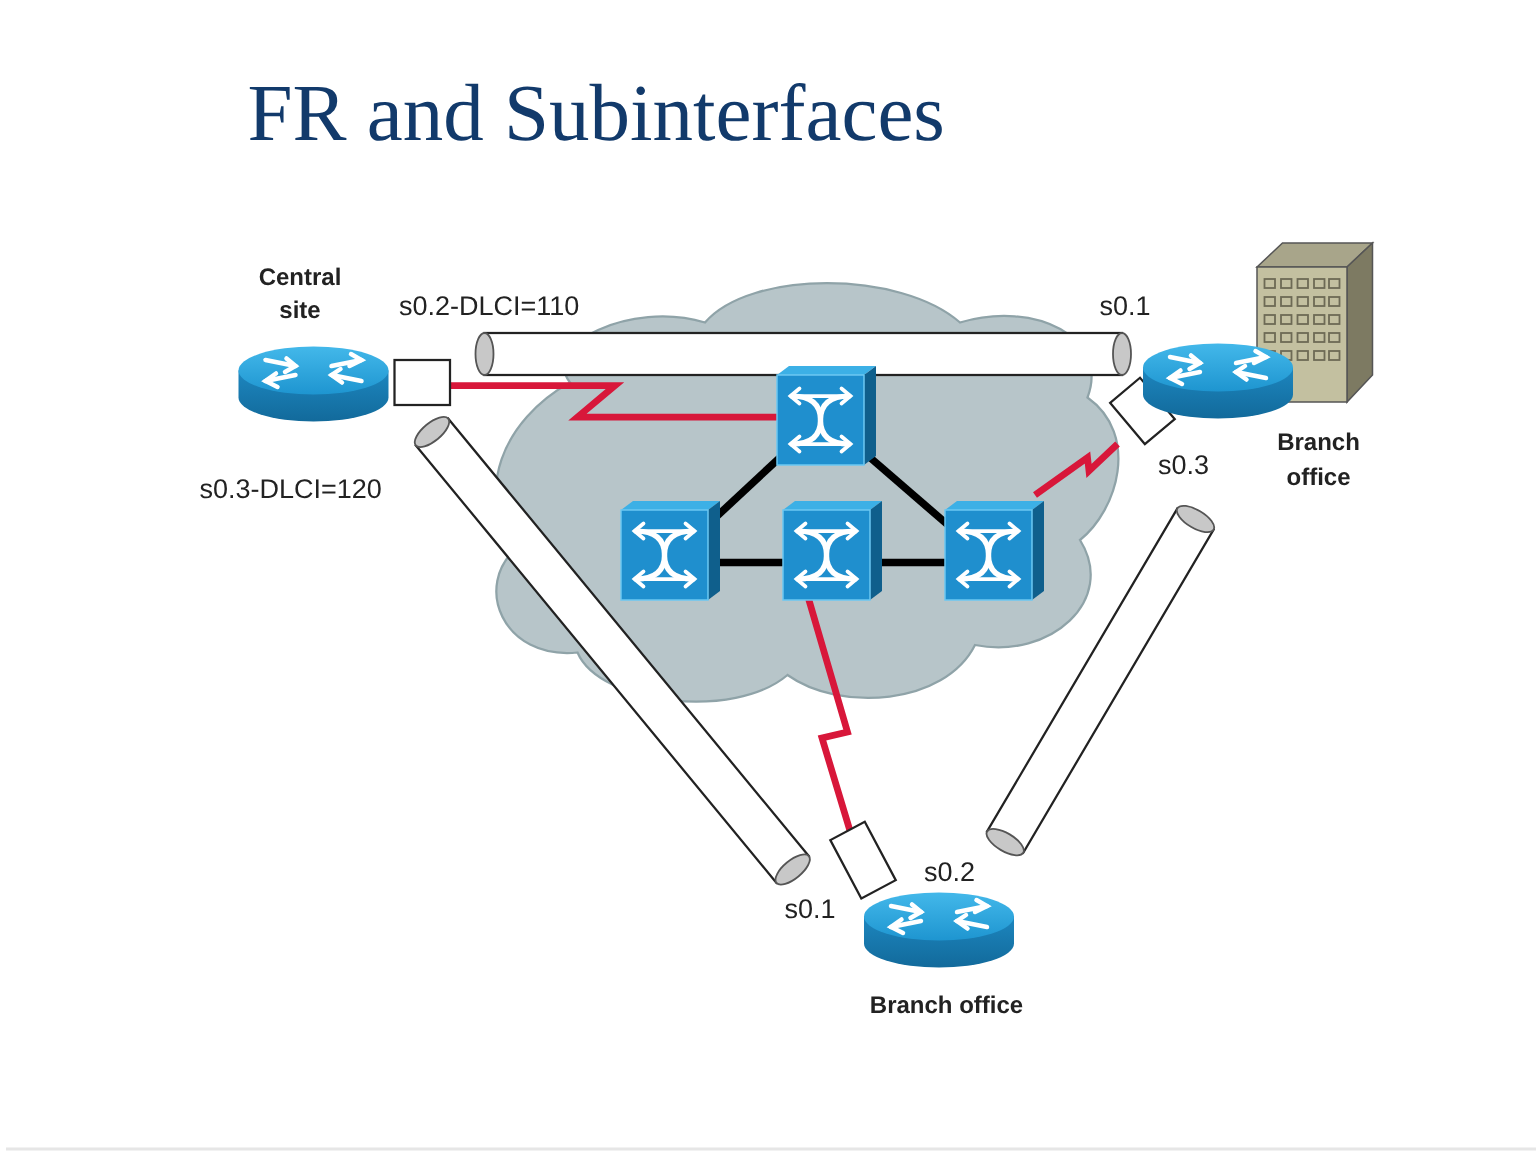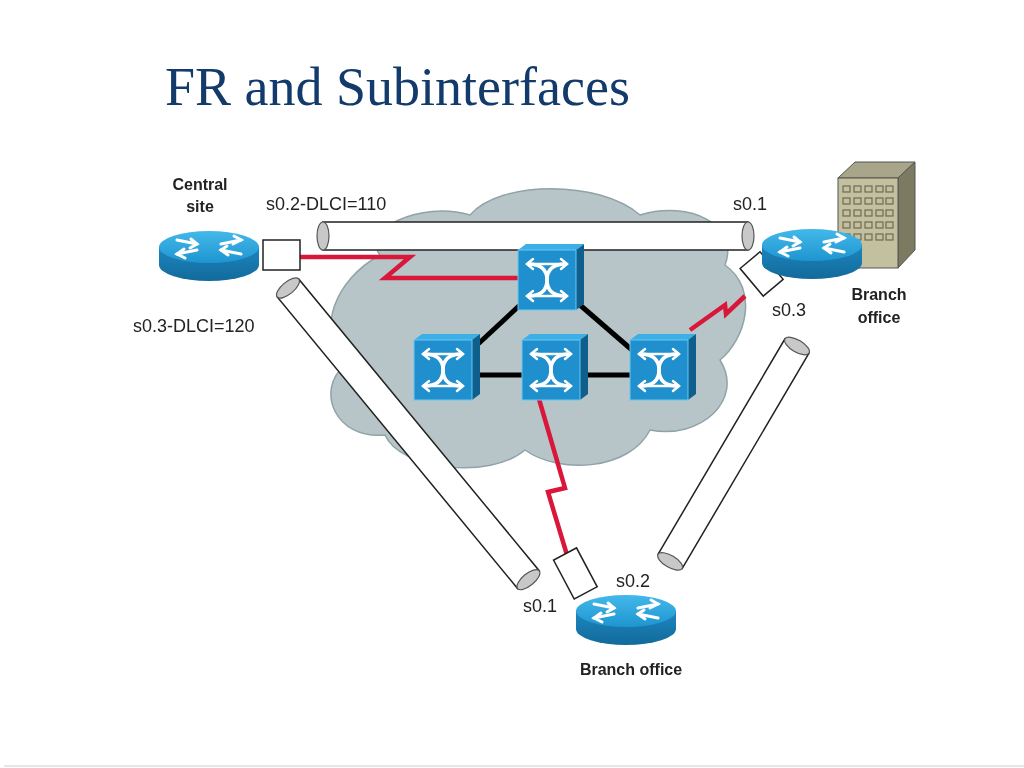--- a/index.html
+++ b/index.html
@@ -1,18 +1,18 @@
 <!DOCTYPE html>
 <html><head>
 <meta charset="utf-8">
 <style>
   html, body { margin: 0; padding: 0; }
   body { width: 1024px; height: 768px; background: #ffffff; position: relative; overflow: hidden; }
   .title {
-    position: absolute; left: 165px; top: 60px;
+    position: absolute; left: 165px; top: 48px;
     font-family: "Liberation Serif", "DejaVu Serif", serif;
     font-size: 54px; color: #123a6b; line-height: 1; white-space: nowrap;
   }
   svg.diagram { position: absolute; left: 0; top: 0; }
   .lbl { font-family: "Liberation Sans", "DejaVu Sans", sans-serif; font-size: 18px; fill: #222; }
   .lbl-b { font-family: "Liberation Sans", "DejaVu Sans", sans-serif; font-size: 16px; font-weight: bold; fill: #222; }
   .footer-line { position: absolute; left: 4px; right: 0; top: 765px; height: 2px; background: #e6e6e6; }
 </style>
 </head>
 <body>

